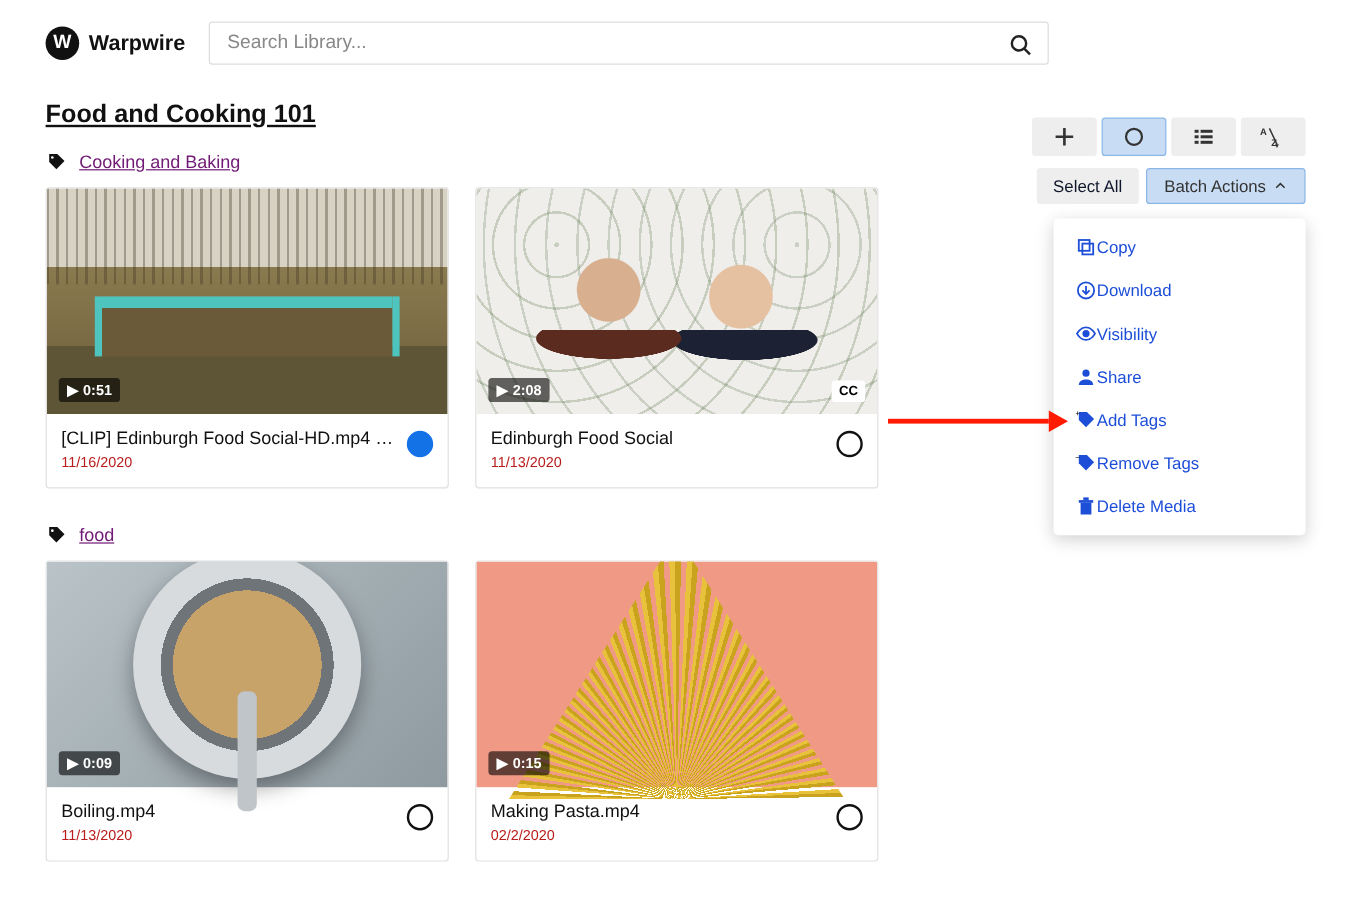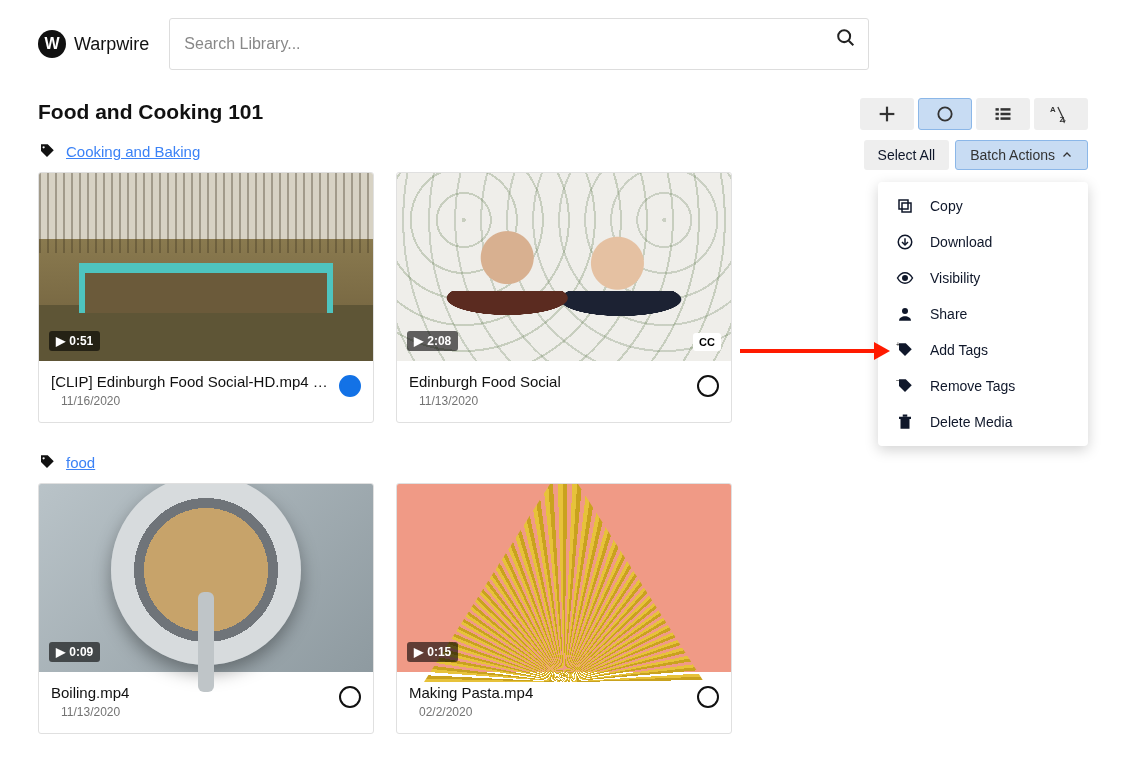--- a/index.html
+++ b/index.html
@@ -1,52 +1,52 @@
 <!DOCTYPE html>
 <html><head>
 <meta charset="utf-8">
 <style>
   * { box-sizing: border-box; margin: 0; padding: 0; }
   body { font-family: -apple-system, BlinkMacSystemFont, "Segoe UI", Helvetica, Arial, sans-serif; background: #fff; width: 1126px; height: 759px; position: relative; overflow: hidden; }
 
   .header { display: flex; align-items: center; padding: 18px 38px 0 38px; gap: 20px; }
   .logo { display: flex; align-items: center; gap: 8px; }
   .logo-mark { width: 28px; height: 28px; border-radius: 50%; background: #111; display: flex; align-items: center; justify-content: center; color: #fff; font-size: 16px; font-weight: 700; }
-  .logo-text { font-size: 18px; font-weight: 400; color: #111; }
+  .logo-text { font-size: 18px; font-weight: 700; color: #111; }
 
   .search-wrap { flex: 1; max-width: 700px; position: relative; }
-  .search-input { width: 100%; height: 52px; border: 1px solid #ddd; border-radius: 3px; padding: 0 42px 0 14px; font-size: 16px; color: #444; }
+  .search-input { width: 100%; height: 36px; border: 1px solid #ddd; border-radius: 3px; padding: 0 42px 0 14px; font-size: 16px; color: #444; }
   .search-input::placeholder { color: #888; }
   .search-icon { position: absolute; right: 12px; top: 9px; color: #222; }
 
   .main { padding: 30px 38px 0 38px; }
   .title-row { display: flex; justify-content: space-between; align-items: flex-start; }
-  .page-title { font-size: 21px; font-weight: 700; color: #111; }
+  .page-title { font-size: 21px; font-weight: 700; color: #111; text-decoration: underline; }
 
   .controls { display: flex; flex-direction: column; align-items: flex-end; gap: 10px; position: absolute; right: 38px; top: 98px; }
   .toolbar { display: flex; gap: 4px; }
   .tool-btn { width: 54px; height: 32px; background: #eee; border: none; border-radius: 3px; display: flex; align-items: center; justify-content: center; cursor: pointer; color: #333; }
   .tool-btn.active { background: #c8dcf3; border: 1px solid #8bb7e8; }
   .action-row { display: flex; gap: 6px; }
   .select-all-btn { height: 30px; padding: 0 14px; background: #eee; border: none; border-radius: 3px; font-size: 14px; color: #0f172a; cursor: pointer; }
   .batch-btn { height: 30px; padding: 0 14px; background: #c8dcf3; border: 1px solid #8bb7e8; border-radius: 3px; font-size: 14px; color: #333; cursor: pointer; display: flex; align-items: center; gap: 6px; }
 
   .tag-row { display: flex; align-items: center; gap: 10px; margin-top: 18px; margin-bottom: 12px; }
   .tag-icon { width: 18px; height: 18px; color: #111; }
-  .tag-label { font-size: 15px; color: #3b82f6; text-decoration: underline; }
+  .tag-label { font-size: 15px; color: #701a75; text-decoration: underline; }
 
   .card-row { display: flex; gap: 22px; }
   .card { width: 336px; border: 1px solid #e0e0e0; border-radius: 3px; overflow: hidden; background: #fff; }
   .thumb { width: 100%; height: 188px; position: relative; background: #888; }
   .duration-badge { position: absolute; bottom: 10px; left: 10px; background: rgba(0,0,0,0.6); color: #fff; font-size: 12px; font-weight: 600; padding: 3px 7px; border-radius: 3px; display: flex; align-items: center; gap: 4px; }
   .cc-badge { position: absolute; bottom: 10px; right: 10px; background: #fff; color: #000; font-size: 11px; font-weight: 700; padding: 3px 6px; border-radius: 3px; }
   .card-body { padding: 12px 12px 14px 12px; display: flex; align-items: flex-start; gap: 8px; }
   .card-text { flex: 1; min-width: 0; }
   .card-title { font-size: 15px; color: #111; white-space: nowrap; overflow: hidden; text-overflow: ellipsis; }
-  .card-date { font-size: 12px; color: #737373; margin-top: 4px; margin-left: 10px; }
+  .card-date { font-size: 12px; color: #b91c1c; margin-top: 4px; }
   .select-circle { width: 22px; height: 22px; border-radius: 50%; border: 2px solid #111; flex-shrink: 0; margin-top: 2px; }
   .select-circle.selected { background: #1372e6; border-color: #1372e6; }
 
   
   .thumb-bridge { background: linear-gradient(to bottom, #d7d2c4 0%, #d7d2c4 35%, #8a7a4f 35%, #7a6a44 70%, #5e5536 70%, #5e5536 100%); }
   .thumb-bridge::before { content:""; position:absolute; left:40px; right:40px; top:90px; height:50px; background: linear-gradient(to bottom,#4ec4bf 0 10px,#6b5a3a 10px 50px); border-left: 6px solid #4ec4bf; border-right: 6px solid #4ec4bf; }
   .thumb-bridge::after { content:""; position:absolute; left:0; top:0; right:0; height:80px; background: repeating-linear-gradient(90deg,rgba(60,50,30,.35) 0 2px,transparent 2px 8px); }
 
   .thumb-people { background:#efeeea; }
   .thumb-people::before { content:""; position:absolute; left:0; top:0; right:0; bottom:0; background:
@@ -61,21 +61,21 @@
   .thumb-pot { background: linear-gradient(135deg,#b9c3c8,#8e9aa0); }
   .thumb-pot::before { content:""; position:absolute; left:50%; top:46%; width:190px; height:190px; transform:translate(-50%,-50%); border-radius:50%; background: radial-gradient(circle at 50% 50%, #c7a36a 0 62px, #6f7479 62px 72px, #d7dbdd 72px 95px); box-shadow: 0 8px 18px rgba(0,0,0,.35); }
   .thumb-pot::after { content:""; position:absolute; left:50%; bottom:-20px; width:16px; height:100px; background:#bfc5c8; transform:translateX(-50%); border-radius:6px; }
 
   .thumb-pasta { background:#f09a86; }
   .thumb-pasta::before { content:""; position:absolute; left:50%; bottom:-10px; width:280px; height:220px; transform:translateX(-50%); background:
     repeating-conic-gradient(from -90deg at 50% 100%, #e7c23a 0deg 1.4deg, #c9a21e 1.4deg 2.8deg, transparent 2.8deg 4.2deg); clip-path: polygon(0 100%, 50% 0, 100% 100%); }
 
   
   .dropdown { position: absolute; right: 38px; top: 182px; width: 210px; background: #fff; border-radius: 4px; box-shadow: 0 4px 14px rgba(0,0,0,0.18); padding: 6px 0; z-index: 50; }
-  .dropdown-item { display: flex; align-items: center; gap: 16px; padding: 9px 18px; font-size: 14px; color: #0f172a; cursor: pointer; }
+  .dropdown-item { display: flex; align-items: center; padding: 9px 18px; font-size: 14px; color: #1d4ed8; cursor: pointer; }
   .dd-icon { width: 18px; height: 18px; display: flex; align-items: center; justify-content: center; position: relative; }
 
   
   .arrow { position: absolute; left: 740px; top: 344px; width: 150px; height: 14px; z-index: 60; pointer-events: none; }
   .arrow-line { position: absolute; top: 5px; left: 0; right: 16px; height: 4px; background: #ff1a00; }
   .arrow-head { position: absolute; right: 0; top: -2px; width: 0; height: 0; border-top: 9px solid transparent; border-bottom: 9px solid transparent; border-left: 16px solid #ff1a00; }
 </style>
 </head>
 <body>
 

